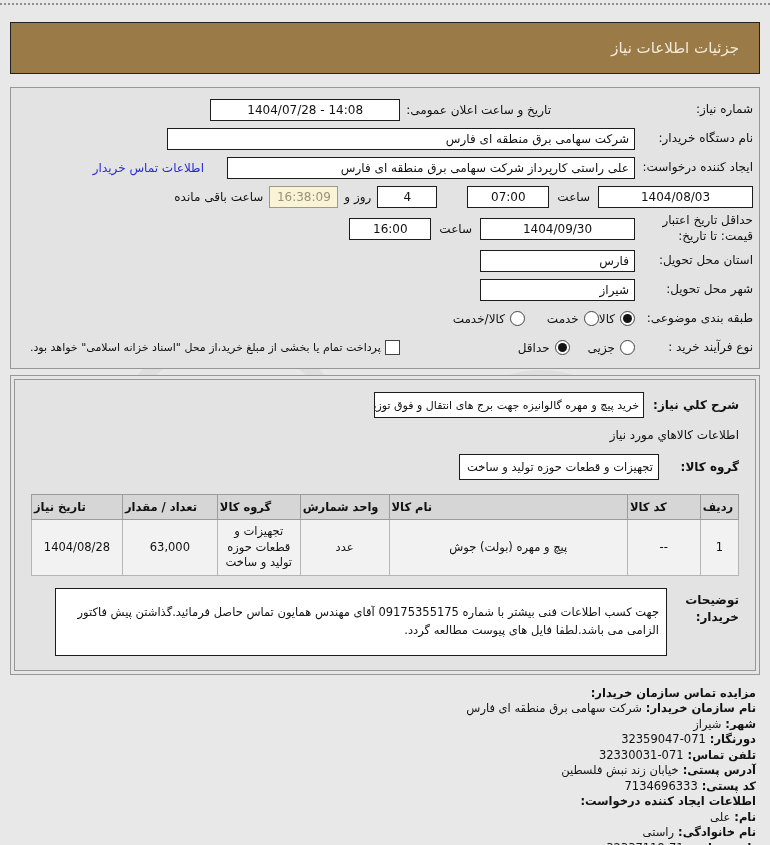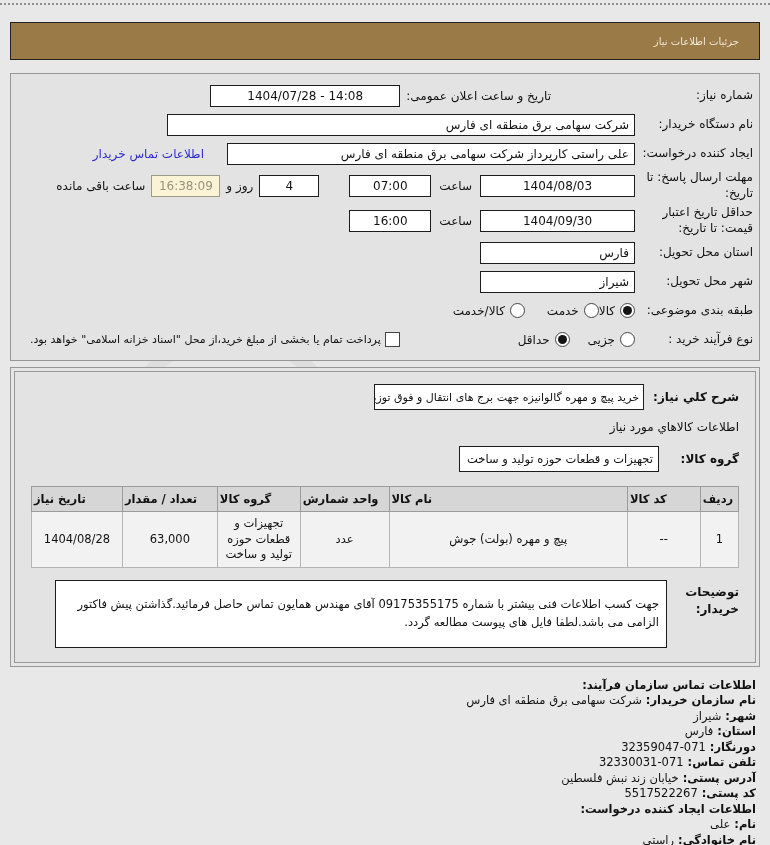--- a/index.html
+++ b/index.html
@@ -4,22 +4,22 @@
 <style>
   html,body{margin:0;padding:0;}
   body{
     width:770px;height:845px;position:relative;overflow:hidden;
     background:#e8e8e8;
     font-family:"DejaVu Sans",sans-serif;
     font-size:12px;color:#111;direction:rtl;
   }
   .top-line{border-top:2px dotted #8f8f8f;margin-top:3px;height:0;}
   .title-bar{
-    margin:17px 10px 13px;height:38px;background:#9a7a46;border:1px solid #222;
-    color:#f2ead9;display:flex;align-items:center;padding:0 20px;font-size:10px;
+    margin:17px 10px 13px;height:52px;background:#9a7a46;border:1px solid #222;
+    color:#f2ead9;display:flex;align-items:center;padding:0 20px;font-size:15px;
     position:relative;z-index:2;box-sizing:border-box;
   }
   .panel{margin:0 10px;background:#e3e3e3;border:1px solid #979797;position:relative;z-index:1;}
   .panel1{padding:9px 6px 4px;}
   .row{display:flex;align-items:center;margin-bottom:4px;min-height:25px;}
   .lbl{width:118px;flex:none;line-height:1.3;}
   .box{
     background:#fff;border:1px solid #1c1c1c;height:22px;box-sizing:border-box;
     display:flex;align-items:center;flex:none;font-size:12px;overflow:hidden;white-space:nowrap;
   }
@@ -109,21 +109,20 @@
     <div class="box w468 startpad">شرکت سهامی برق منطقه ای فارس</div>
   </div>
 
   <div class="row">
     <span class="lbl">ایجاد کننده درخواست:</span>
     <div class="box w408 startpad">علی راستی کارپرداز شرکت سهامی برق منطقه ای فارس</div>
     <span class="link">اطلاعات تماس خریدار</span>
   </div>
 
   <div class="row">
-    <span class="lbl">مهلت ارسال پاسخ: تا تاریخ:</span>
     <div class="box w155 center">1404/08/03</div>
     <span class="mr8" style="margin-left:8px;">ساعت</span>
     <div class="box w82 center">07:00</div>
     <div class="box w60 center mr30">4</div>
     <span class="mr6" style="margin-left:6px;">روز و</span>
     <div class="box w70 center remaining">16:38:09</div>
     <span class="mr6">ساعت باقی مانده</span>
   </div>
 
   <div class="row">
@@ -226,25 +225,24 @@
 
     <div class="notes-row">
       <span class="notes-lbl">توضیحات خریدار:</span>
       <div class="notes-box">جهت کسب اطلاعات فنی بیشتر با شماره 09175355175 آقای مهندس همایون تماس حاصل فرمائید.گذاشتن پیش فاکتور الزامی می باشد.لطفا فایل های پیوست مطالعه گردد.</div>
     </div>
 
   </div>
 </div>
 
 <div class="contact">
-  <div class="c-head">اطلاعات تماس سازمان فرآیند:</div>
+  <div class="c-head">مزایده تماس سازمان خریدار:</div>
   <div class="c-line"><b>نام سازمان خریدار:</b><span class="val">شرکت سهامی برق منطقه ای فارس</span></div>
   <div class="c-line"><b>شهر:</b><span class="val">شیراز</span></div>
-  <div class="c-line"><b>استان:</b><span class="val">فارس</span></div>
   <div class="c-line"><b>دورنگار:</b><span class="val num">32359047-071</span></div>
   <div class="c-line"><b>تلفن تماس:</b><span class="val num">32330031-071</span></div>
   <div class="c-line"><b>آدرس پستی:</b><span class="val">خیابان زند نبش فلسطین</span></div>
-  <div class="c-line"><b>کد پستی:</b><span class="val">5517522267</span></div>
+  <div class="c-line"><b>کد پستی:</b><span class="val">7134696333</span></div>
   <div class="c-head">اطلاعات ایجاد کننده درخواست:</div>
   <div class="c-line"><b>نام:</b><span class="val">علی</span></div>
   <div class="c-line"><b>نام خانوادگی:</b><span class="val">راستی</span></div>
   <div class="c-line"><b>تلفن تماس:</b><span class="val num">32337119-71</span></div>
 </div>
 
 </body></html>

